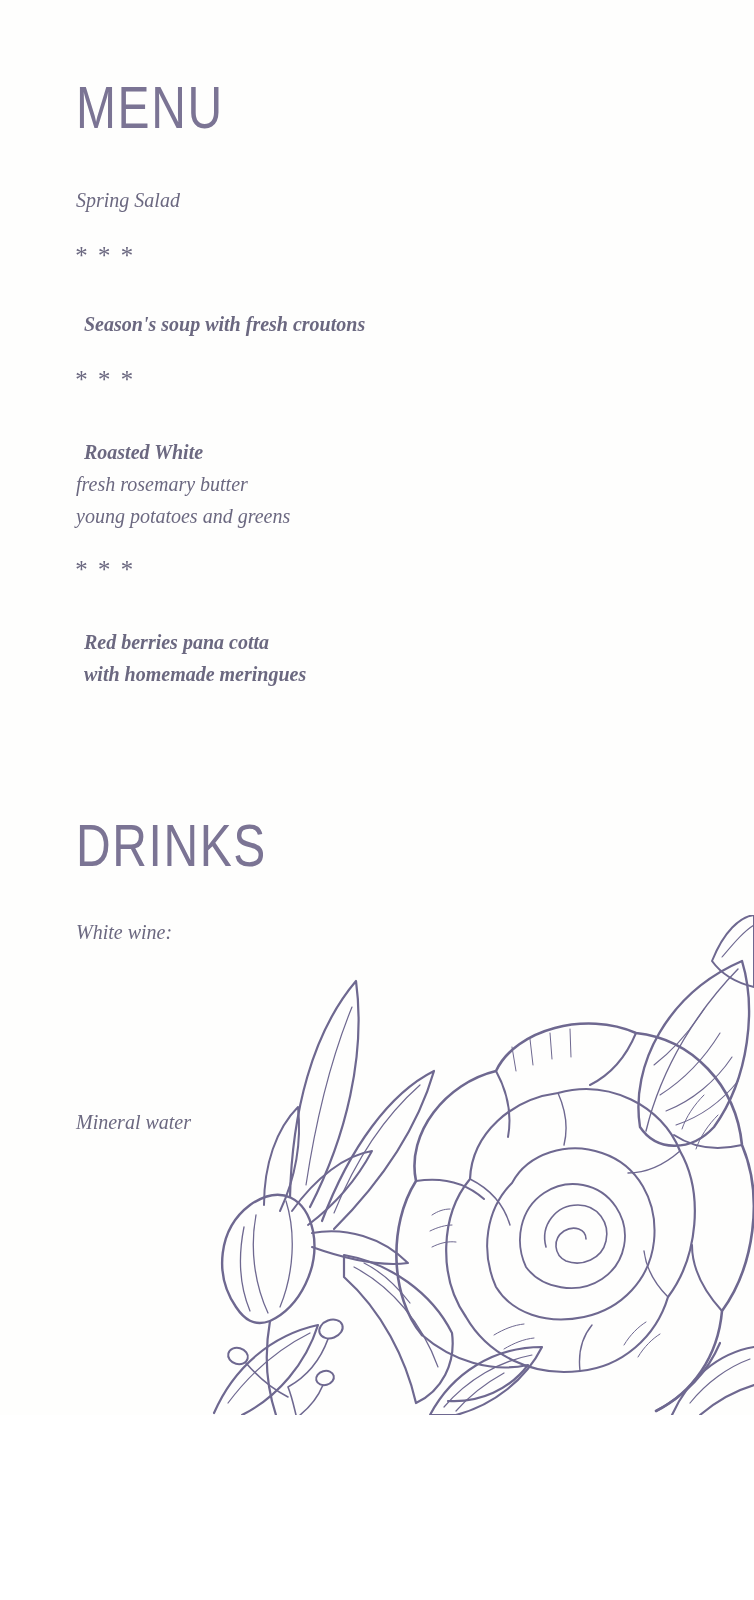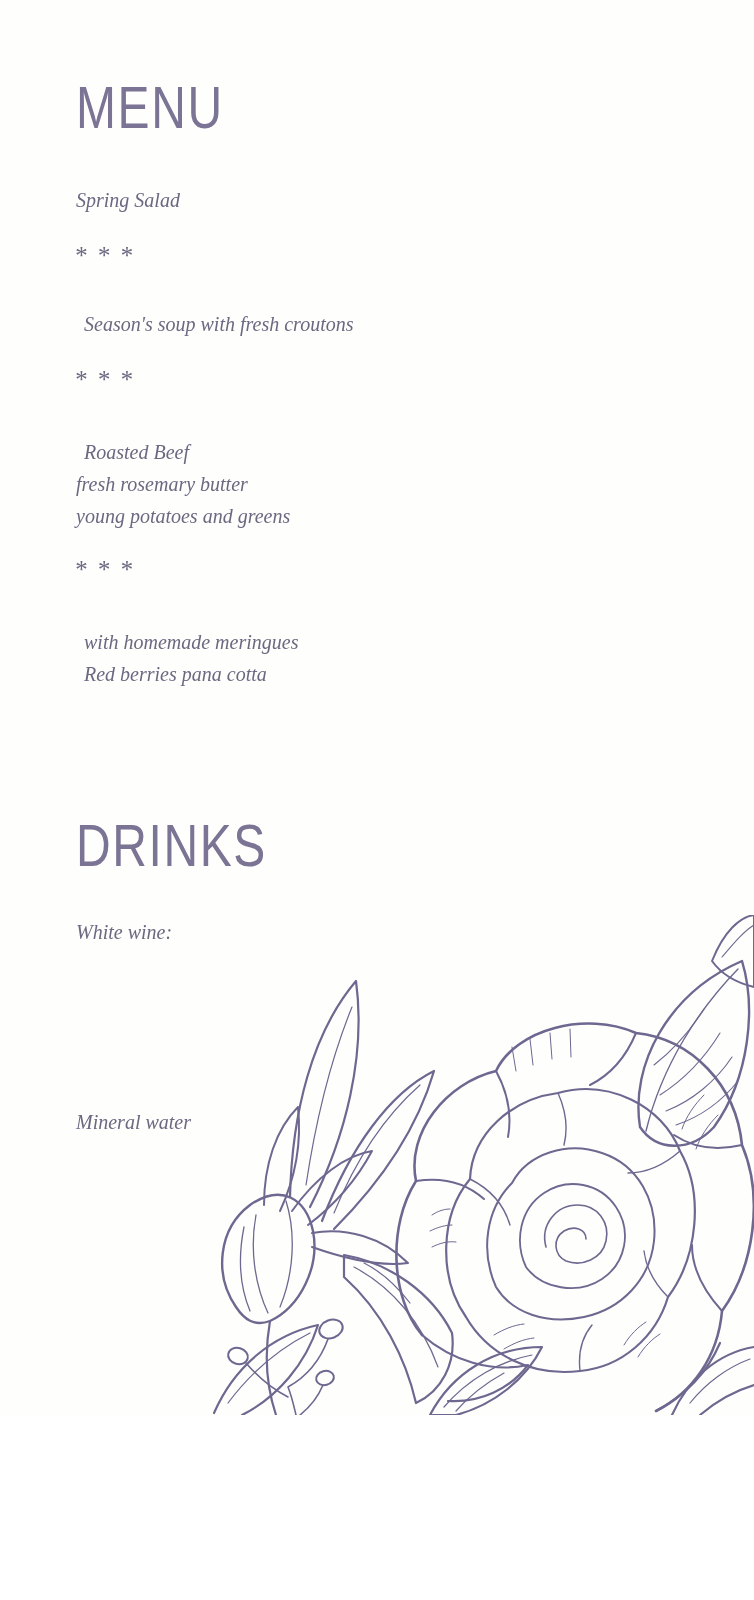--- a/index.html
+++ b/index.html
@@ -27,21 +27,21 @@
   .course,.drink-group{
     position:absolute;
     left:76px;
     font-style:italic;
     font-size:20px;
     line-height:32px;
     color:#6b6880;
     white-space:nowrap;
   }
   .line{min-height:32px;}
-  .indent{padding-left:8px;}
+  .indent{padding-left:8px;font-weight:bold;}
   .separator{
     position:absolute;
     left:74px;
     font-style:italic;
     font-size:25px;
     letter-spacing:2px;
     color:#6b6880;
   }
   .flower{
     position:absolute;
@@ -64,30 +64,30 @@
 
   <div class="separator" style="top:242px">* * *</div>
 
   <div class="course" style="top:308px">
     <div class="line indent">Season's soup with fresh croutons</div>
   </div>
 
   <div class="separator" style="top:366px">* * *</div>
 
   <div class="course" style="top:436px">
-    <div class="line indent">Roasted Beef</div>
+    <div class="line indent">Roasted White</div>
     <div class="line">fresh rosemary butter</div>
     <div class="line">young potatoes and greens</div>
   </div>
 
   <div class="separator" style="top:556px">* * *</div>
 
   <div class="course" style="top:626px">
+    <div class="line indent">Red berries pana cotta</div>
     <div class="line indent">with homemade meringues</div>
-    <div class="line indent">Red berries pana cotta</div>
   </div>
 
   <div class="display-heading" style="top:816px">DRINKS</div>
 
   <div class="drink-group" style="top:916px">
     <div class="line">White wine:</div>
   </div>
 
 
   <div class="drink-group" style="top:1106px">

